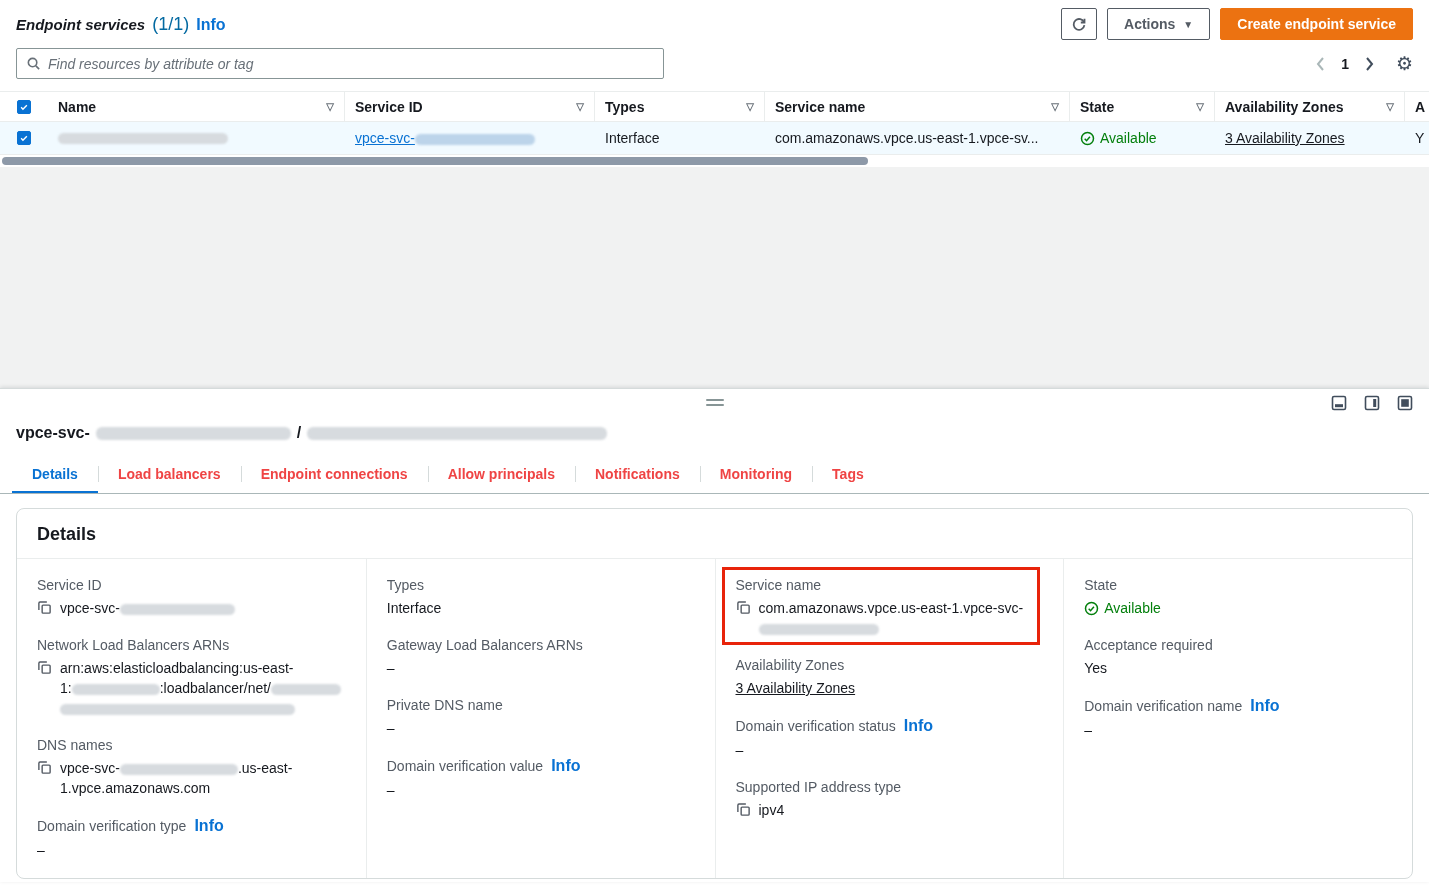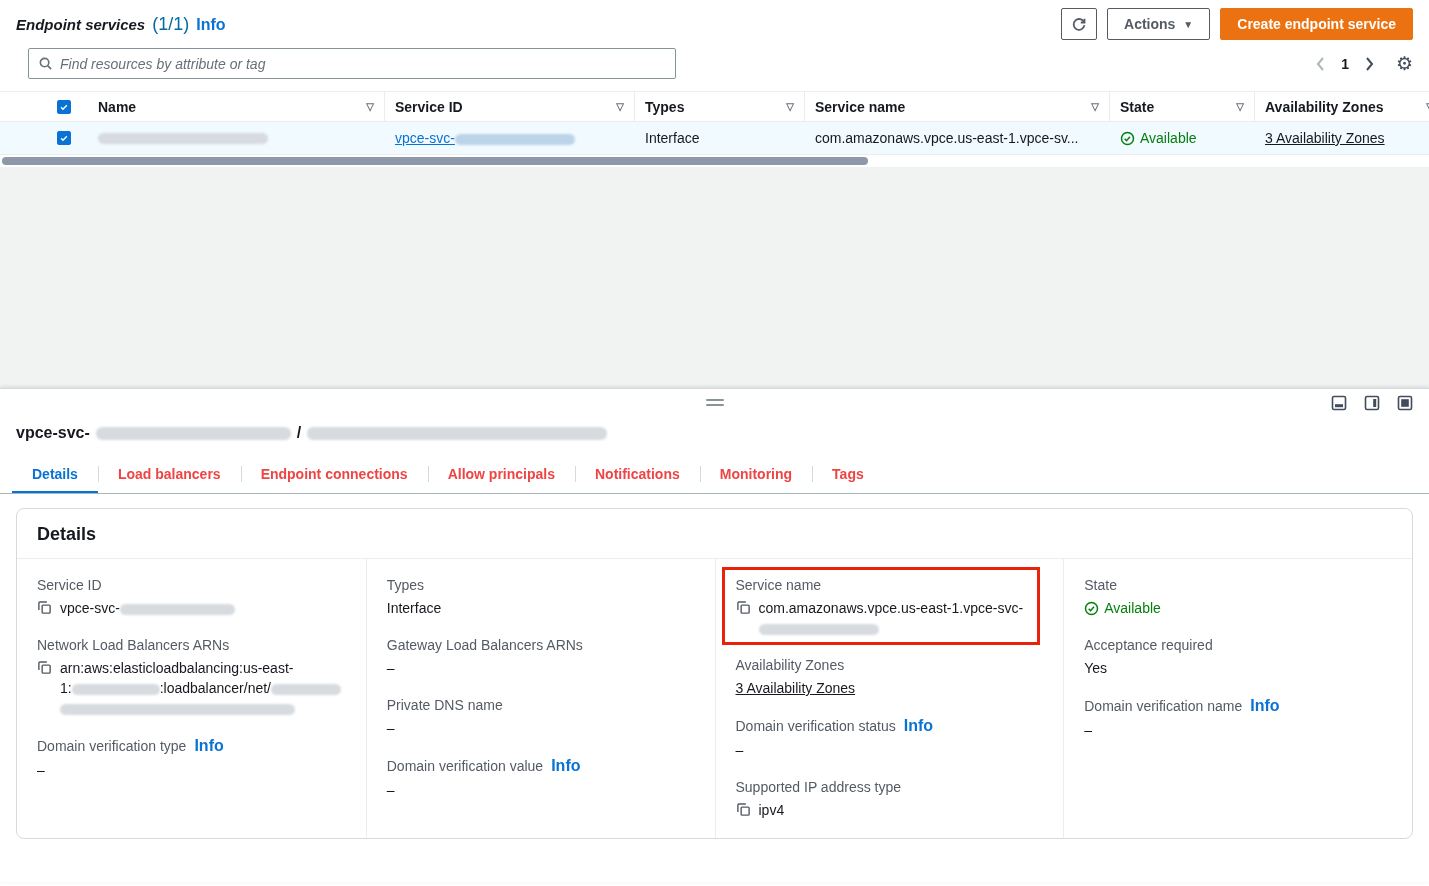--- a/index.html
+++ b/index.html
@@ -19,33 +19,33 @@
   .page-count { font-size:18px; font-weight:400; color:#0369a1; }
   .info-link { font-size:16px; font-weight:700; color:#0972d3; text-decoration:none; cursor:pointer; }
   .header-actions { display:flex; gap:10px; align-items:center; }
   .btn { height:32px; padding:0 16px; font-size:14px; font-weight:700; color:#545b64;
          background:#fff; border:1px solid #545b64; border-radius:2px; display:flex; align-items:center; gap:8px; }
   .btn-icon { width:36px; justify-content:center; padding:0; }
   .btn-primary { background:#ec7211; border-color:#ec7211; color:#ffffff; }
   .caret-down { font-size:10px; }
 
   
-  .toolbar-row { display:flex; justify-content:space-between; align-items:center; padding:4px 16px 12px;margin-left:12px; }
+  .toolbar-row { display:flex; justify-content:space-between; align-items:center; padding:4px 16px 12px; }
   .search-box { width:648px; height:31px; border:1px solid #879596; border-radius:2px;
                 display:flex; align-items:center; gap:7px; padding:0 9px; background:#fff; }
   .search-box input { border:none; outline:none; width:100%; font-size:14px; font-family:inherit; color:#16191f; }
   .search-box input::placeholder { font-style:italic; color:#687078; }
   .pagination { display:flex; align-items:center; gap:2px; }
   .page-chevron { background:none; border:none; padding:4px 6px; display:flex; align-items:center; }
   .page-num { font-weight:700; padding:0 8px; font-size:14px; color:#16191f; cursor:pointer; }
   .gear-btn { background:none; border:none; font-size:19px; color:#414d5c; margin-left:14px; line-height:1; }
 
   
   .tbl { width:1429px; }
-  .tbl-head, .tbl-row { display:grid; grid-template-columns:48px 297px 250px 170px 305px 145px 190px 1fr; align-items:stretch;padding-left:40px; }
+  .tbl-head, .tbl-row { display:grid; grid-template-columns:48px 297px 250px 170px 305px 145px 190px 1fr; align-items:stretch; }
   .tbl-head { border-top:1px solid #eaeded; border-bottom:1px solid #eaeded; height:31px; }
   .th { display:flex; align-items:center; padding:0 10px; font-weight:700; color:#16191f; border-right:1px solid #eaeded; overflow:hidden; white-space:nowrap; }
   .th.no-sep { border-right:none; }
   .th.last { border-right:none; }
   .filter-icon { margin-left:auto; color:#687078; font-size:10px; padding-left:8px; cursor:pointer; }
   .tbl-row { height:33px; background:#f1faff; border-bottom:1px solid #eaeded; }
   .td { display:flex; align-items:center; padding:0 10px; overflow:hidden; white-space:nowrap; }
   .cell-center { justify-content:center; }
   .link { color:#0972d3; text-decoration:underline; cursor:pointer; }
   .az-link { color:#16191f; text-decoration:underline; cursor:pointer; }
@@ -319,20 +319,34 @@
                 </svg>
             </button>
             <span class="v"><span>arn:aws:elasticloadbalancing:us-east-</span><br>
               <span>1:</span><span class="redact" style="width:88px;"></span><span>:loadbalancer/net/</span><span class="redact" style="width:70px;"></span><br>
               <span class="redact" style="width:235px;"></span>
             </span>
           </div>
         </div>
         <div class="field">
           <div class="f-label">
+              <span>DNS names</span>
+            </div>
+          <div class="f-value">
+            <button class="copy-btn">
+              <svg width="15" height="15" viewBox="0 0 16 16" fill="none" stroke="currentColor" stroke-width="1.5">
+                  <rect x="5.5" y="5.5" width="8.5" height="8.5" rx="1"></rect>
+                  <path d="M10.5 2.2H3.2A1.2 1.2 0 0 0 2 3.4v7.3"></path>
+                </svg>
+            </button>
+            <span class="v"><span>vpce-svc-</span><span class="redact" style="width:118px;"></span><span>.us-east-</span><br><span>1.vpce.amazonaws.com</span></span>
+          </div>
+        </div>
+        <div class="field">
+          <div class="f-label">
             <span>Domain verification type</span>
             <a class="info-link">Info</a>
           </div>
           <div class="f-value">
               <span class="v">–</span>
             </div>
         </div>
       </div>
 
       <div class="col">

